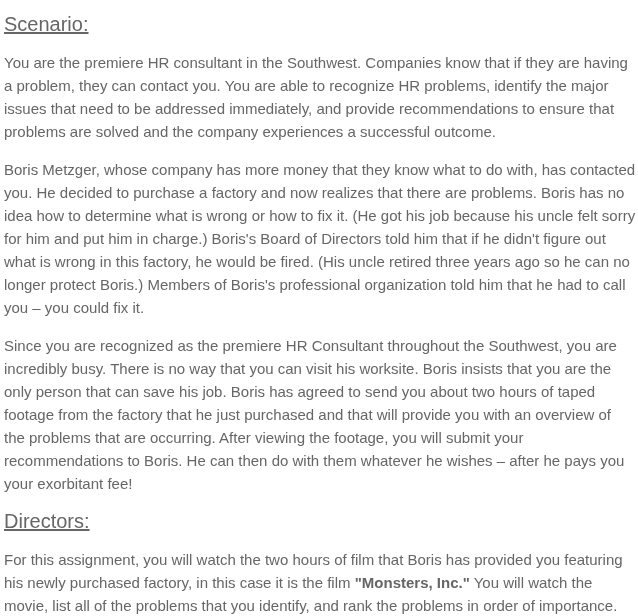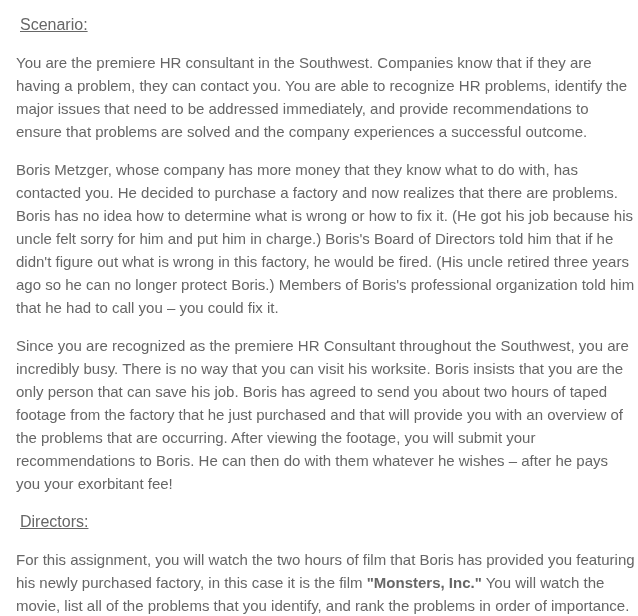--- a/index.html
+++ b/index.html
@@ -15,27 +15,27 @@
     font-size: 15px;
     line-height: 23px;
     color: #666666;
     -webkit-font-smoothing: antialiased;
   }
   .doc {
     padding: 13px 2px 10px 4px;
     box-sizing: border-box;
   }
   p {
-    margin: 0 0 15px 12px;
+    margin: 0 0 15px 0;
   }
   .heading {
     text-decoration: underline;
     font-weight: normal;
-    font-size: 16px;
-    margin: 0 0 15px 16px;
+    font-size: 20px;
+    margin: 0 0 15px 0;
   }
   .para {
     text-align: left;
   }
   .para:last-child {
     margin-bottom: 0;
   }
 </style>
 </head>
 <body>

